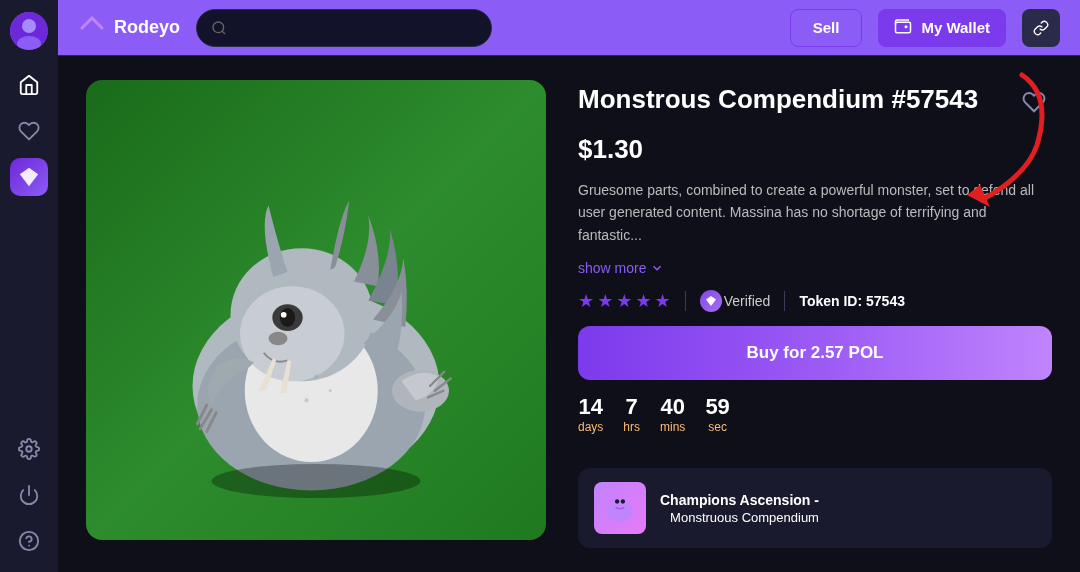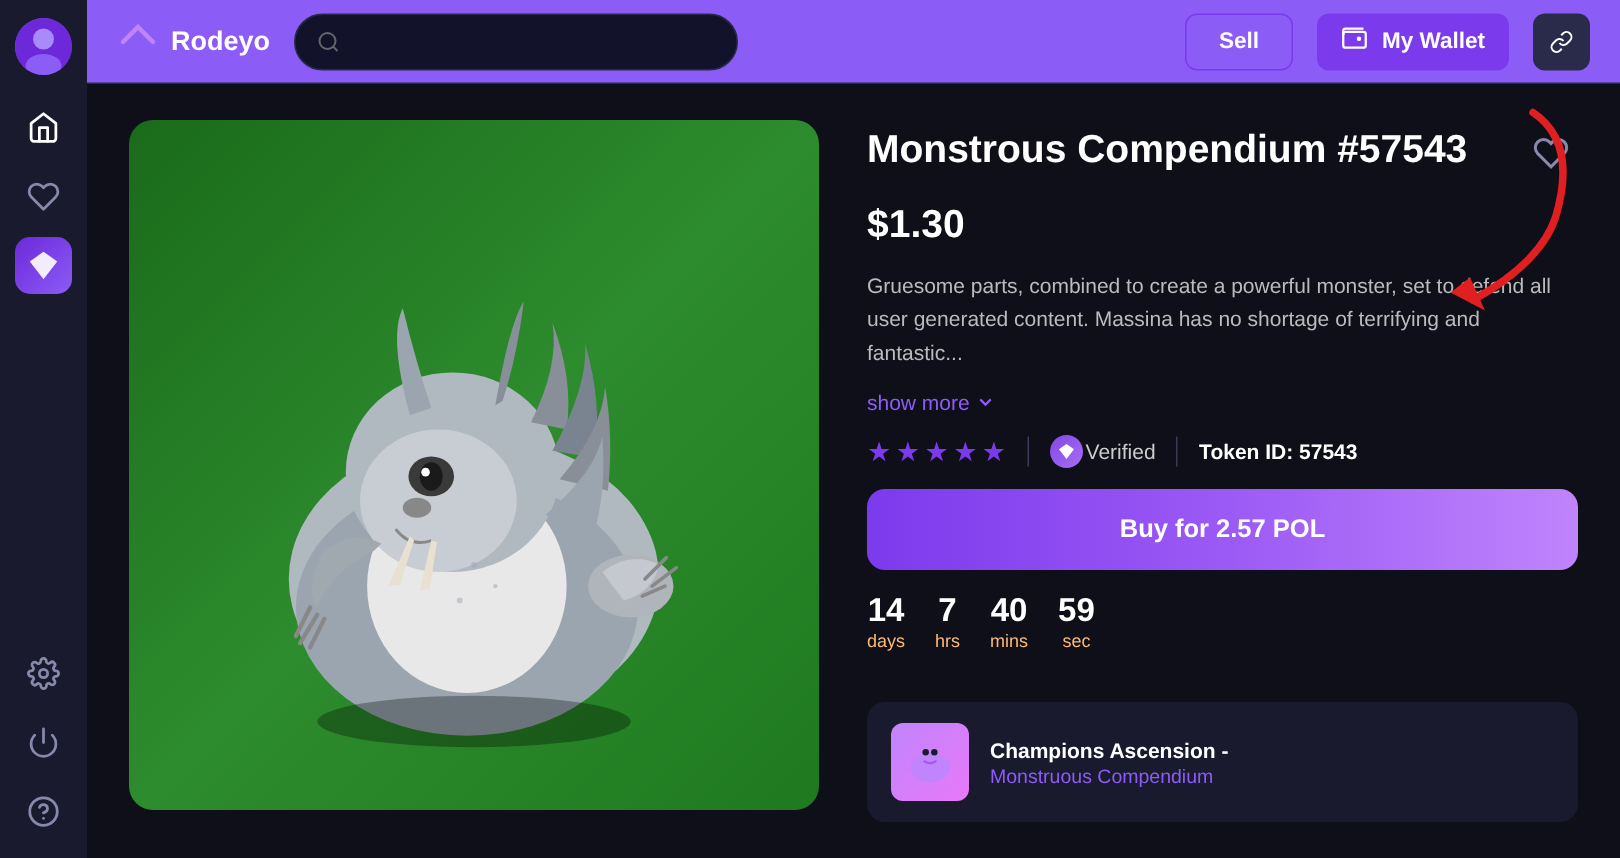--- a/index.html
+++ b/index.html
@@ -352,23 +352,23 @@
       width: 52px;
       height: 52px;
       border-radius: 8px;
       background: linear-gradient(135deg, #c084fc, #e879f9);
       flex-shrink: 0;
       display: flex;
       align-items: center;
       justify-content: center;
       font-size: 22px;
     }
-    .bottom-card-info { display: flex; flex-direction: column; gap: 2px; }
+    .bottom-card-info { display: flex; flex-direction: column; gap: 2px; text-align: right; }
     .bottom-card-title { font-size: 14px; font-weight: 700; color: #fff; }
-    .bottom-card-sub { font-size: 13px; color: #8b5cf6; }
+    .bottom-card-sub { font-size: 13px; color: #ffffff; }
 
     
     .creature-svg { width: 380px; height: 400px; }
   </style>
 </head>
 <body>
 
 <div class="sidebar">
   <div class="sidebar-avatar">
     <svg viewBox="0 0 38 38" width="38" height="38">

